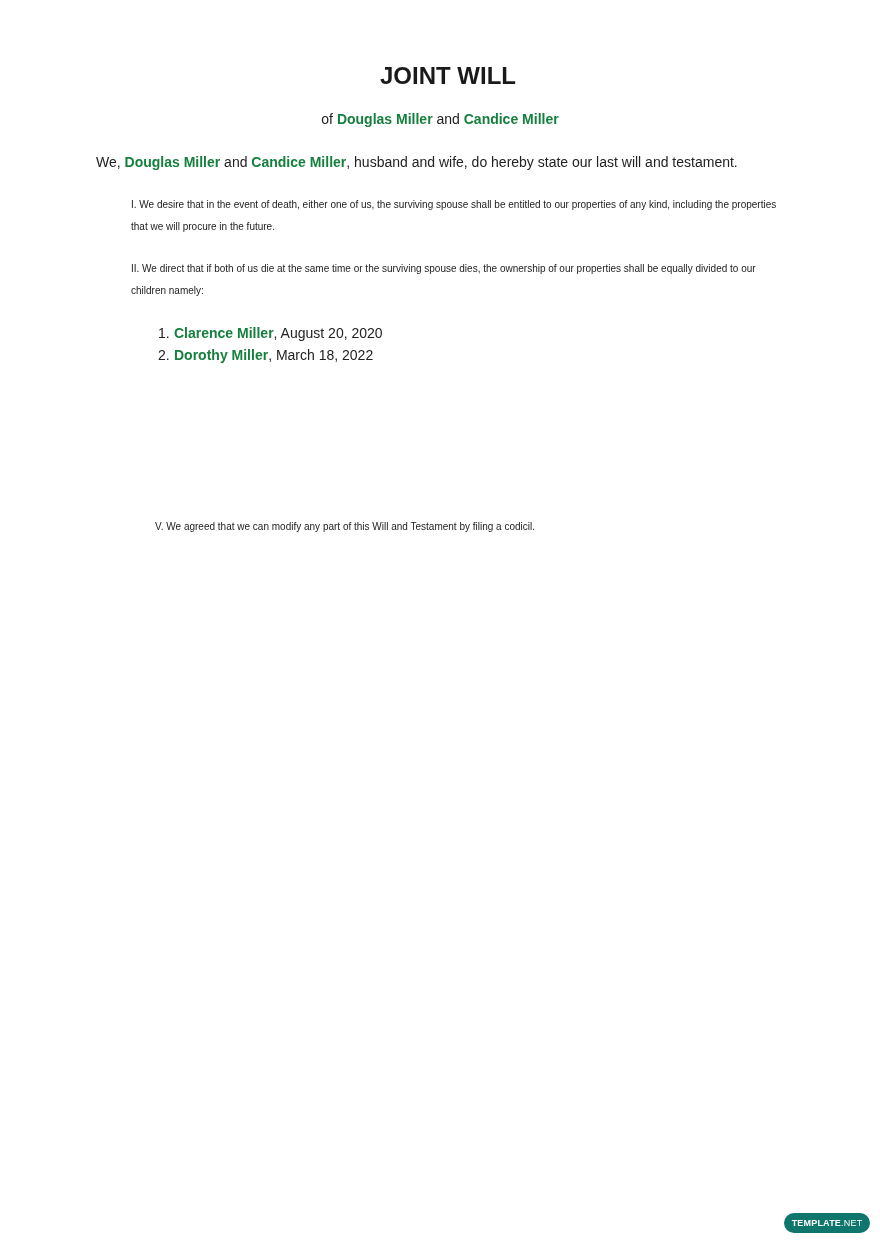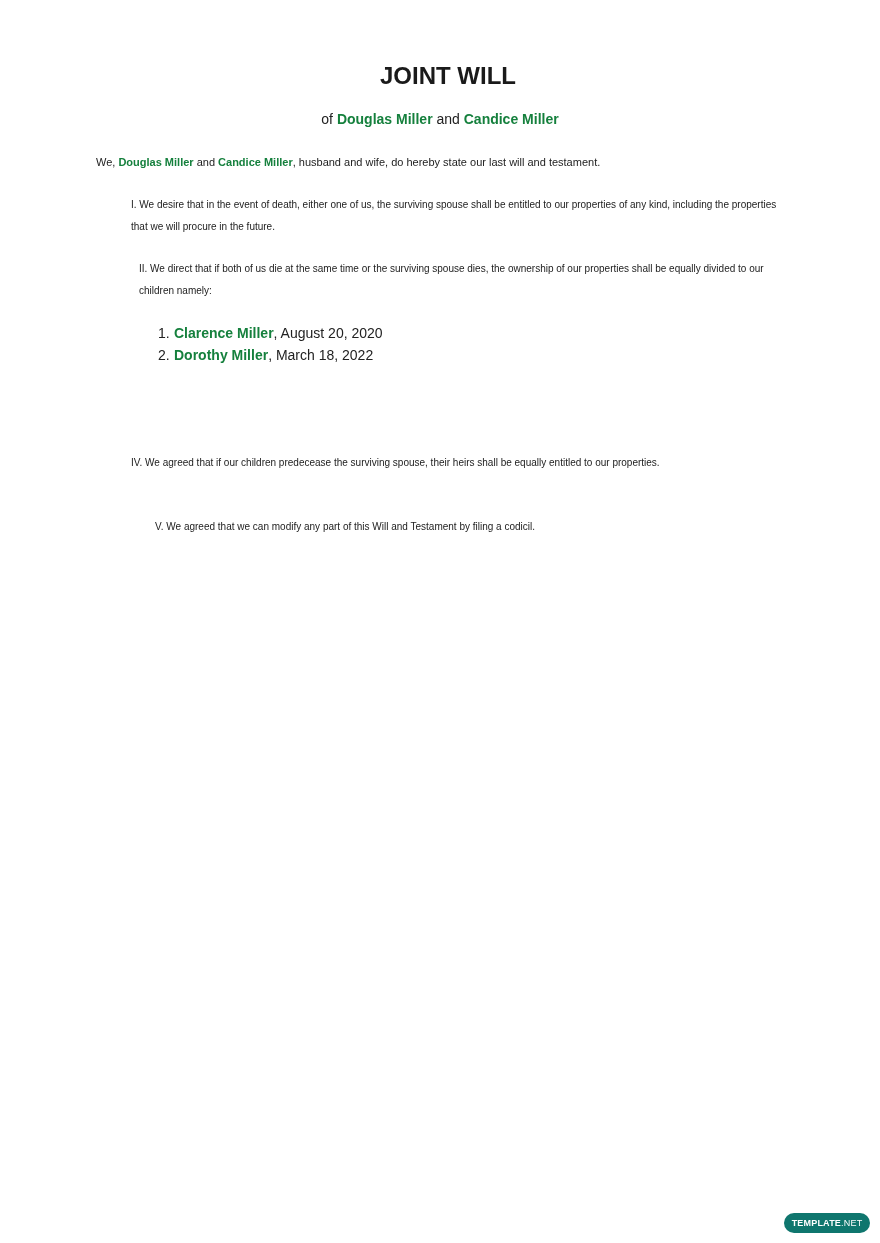--- a/index.html
+++ b/index.html
@@ -42,34 +42,34 @@
       text-align: center;
       font-size: 14px;
       line-height: 22px;
       margin: 0;
     }
     .intro {
       position: absolute;
       top: 151px;
       left: 96px;
       width: 700px;
-      font-size: 11px;
+      font-size: 14px;
       line-height: 22px;
       margin: 0;
     }
     .clause {
       position: absolute;
       left: 131px;
       width: 655px;
       font-size: 10px;
       line-height: 21.5px;
       margin: 0;
     }
     .c1 { top: 194px; }
-    .c2 { top: 258px; margin-left: 8px; }
+    .c2 { top: 258px; }
     .c3 { top: 387px; }
     .c4 { top: 452px; }
     .c5 { top: 516px; margin-left: 24px; }
     .children {
       position: absolute;
       top: 323px;
       left: 131px;
       margin: 0;
       padding: 0;
       list-style: none;
@@ -126,19 +126,18 @@
   <ol class="children">
     <li>
       <span class="num">1.</span><b>Clarence Miller</b><span>, August 20, 2020</span>
     </li>
     <li>
       <span class="num">2.</span><b>Dorothy Miller</b><span>, March 18, 2022</span>
     </li>
   </ol>
 
 
-  <p class="clause c4">IV. We agreed that if our children predecease the surviving spouse, their heirs shall be equally entitled to our properties.</p>
 
   <p class="clause c5">V. We agreed that we can modify any part of this Will and Testament by filing a codicil.</p>
 
   <div class="watermark"><span>TEMPLATE</span><span class="net">.NET</span></div>
 
 </div>
 
 </body></html>

